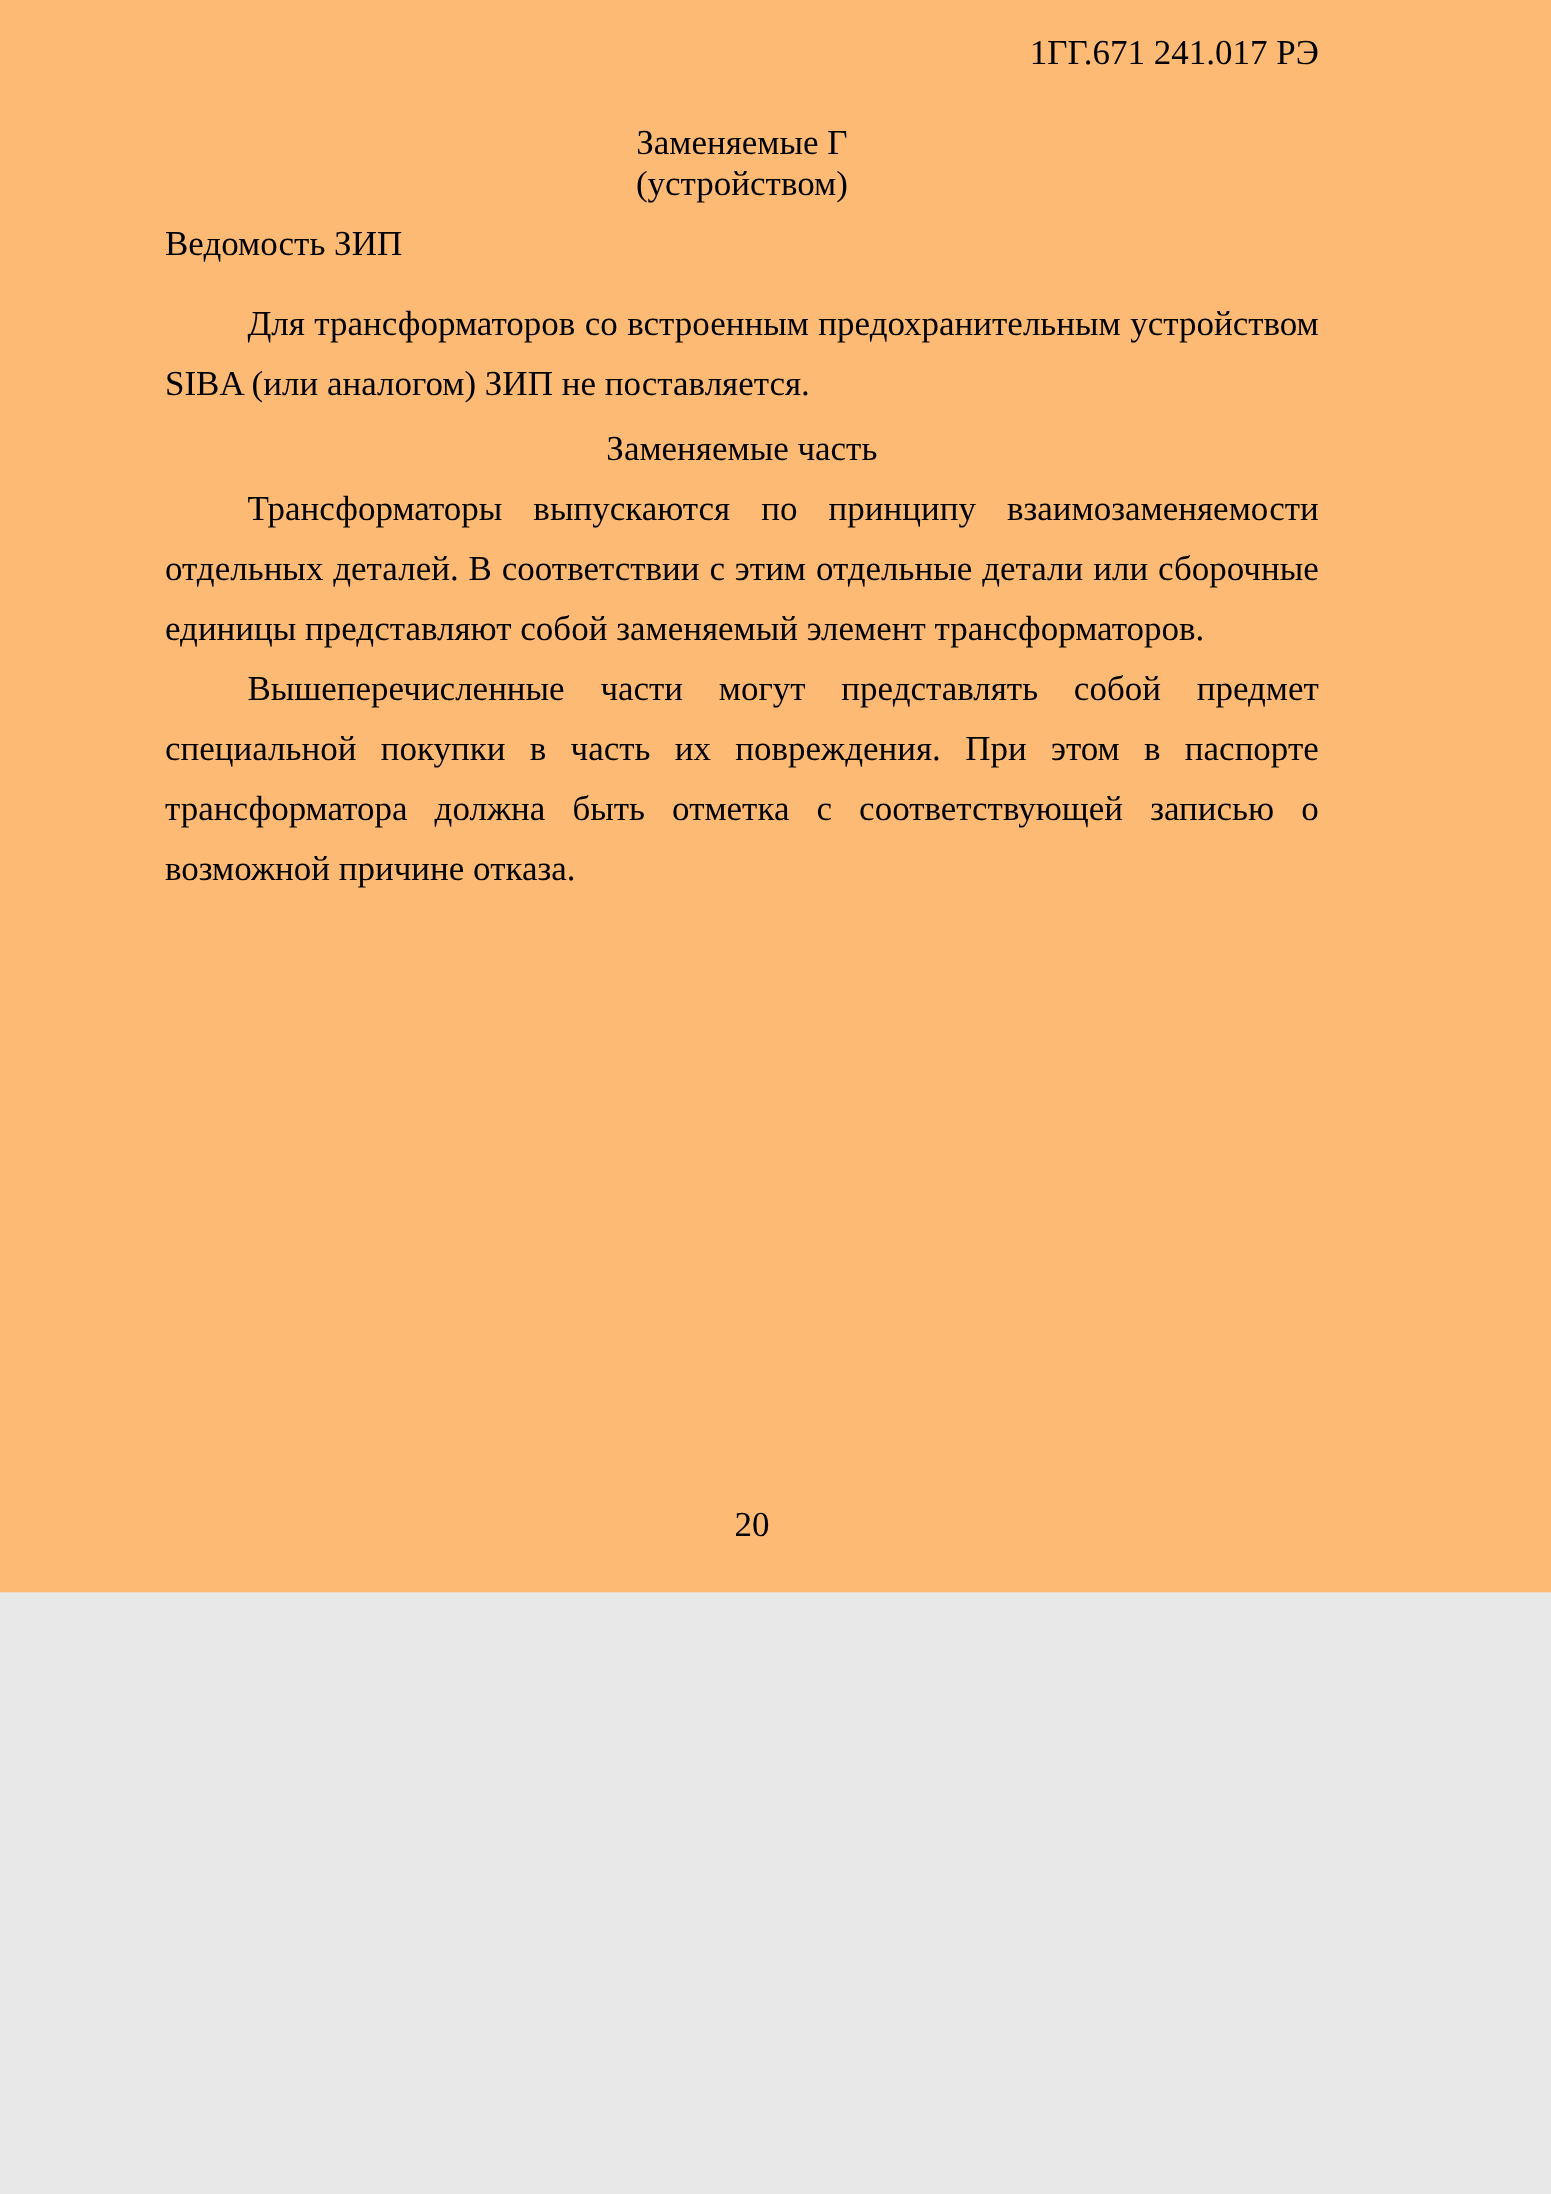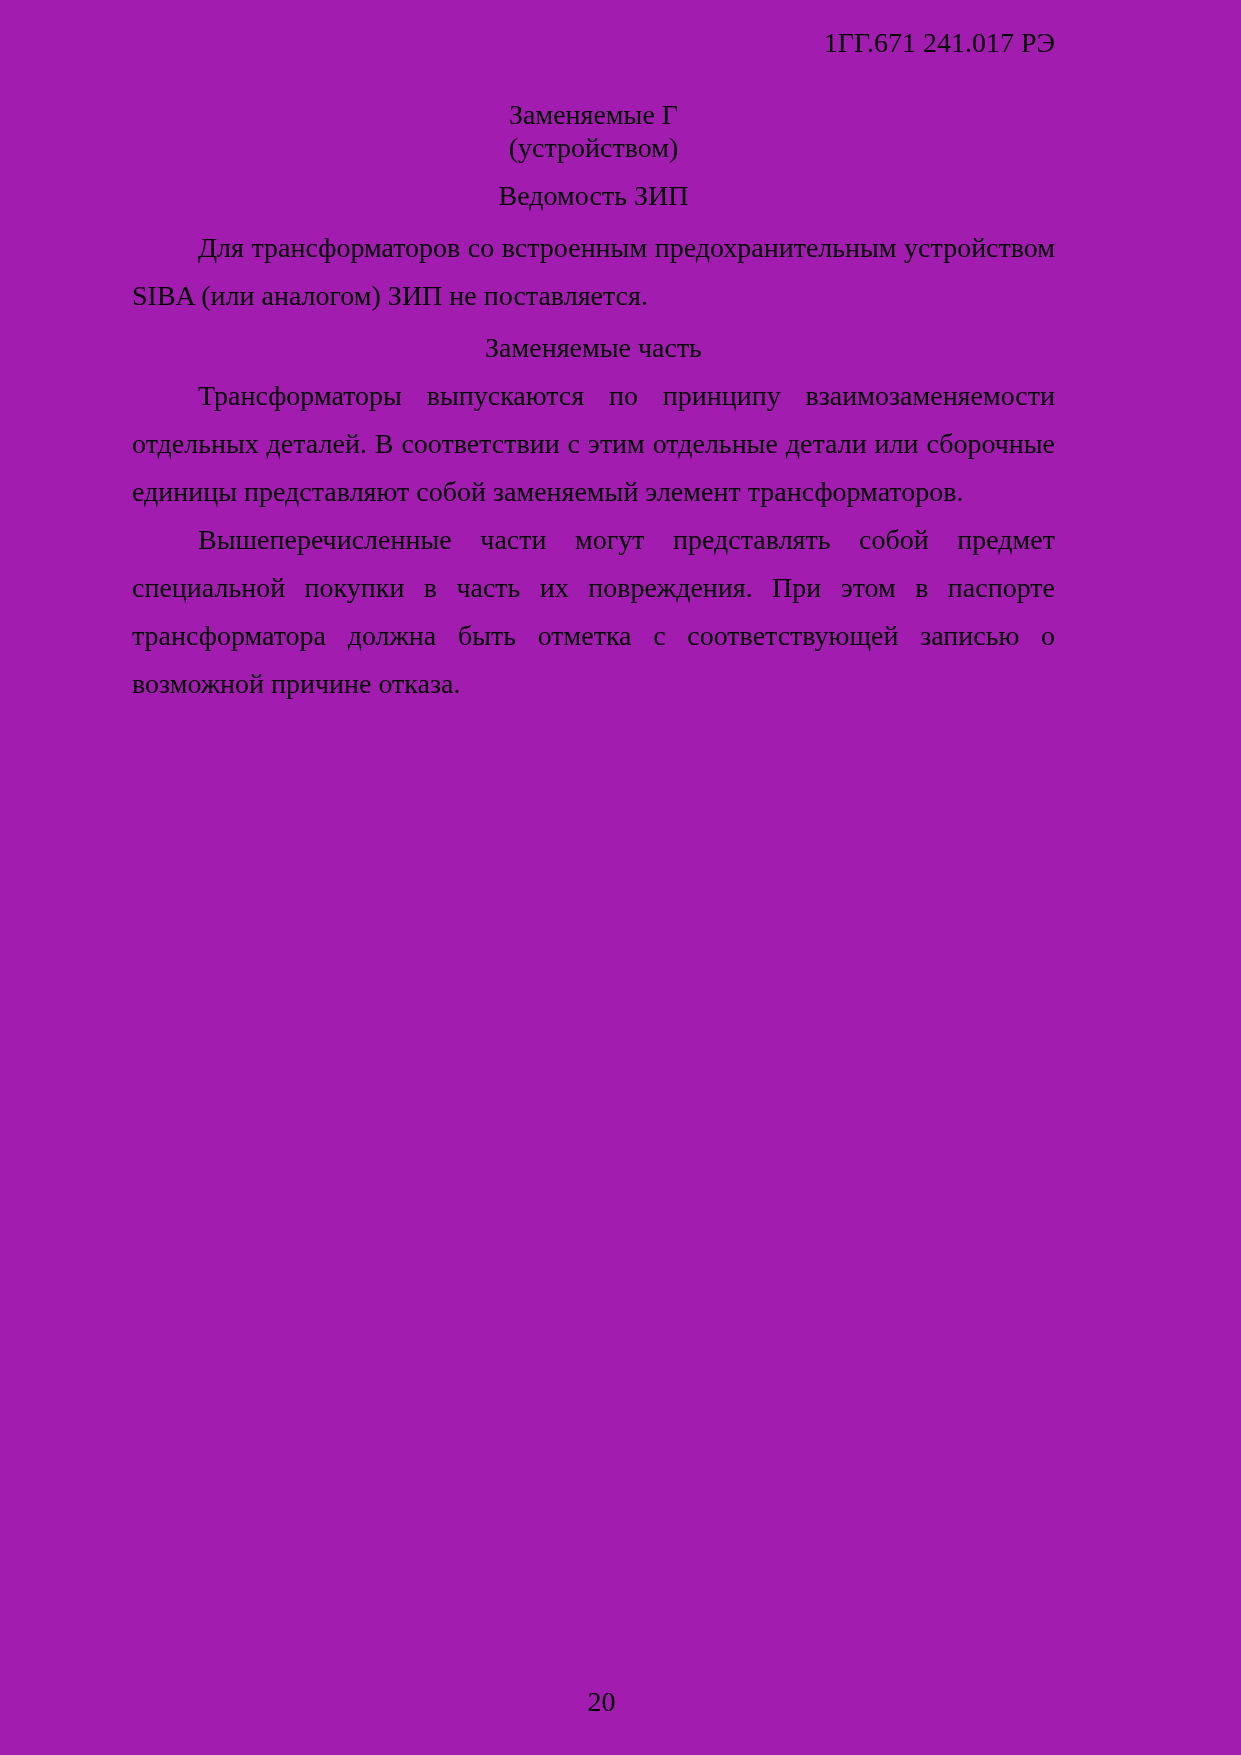--- a/index.html
+++ b/index.html
@@ -3,23 +3,23 @@
 <meta charset="utf-8">
 <style>
   html, body {
     margin: 0;
     padding: 0;
     background: #e8e8e8;
   }
   .page {
     position: relative;
     width: 1241px;
-    height: 1755px;
+    height: 1274px;
     margin: 0 auto;
-    background: #a21caf;
+    background: #fdba74;
     color: #000000;
     font-family: "Liberation Serif", "DejaVu Serif", serif;
     font-size: 28px;
     box-sizing: border-box;
     overflow: hidden;
   }
   .content {
     padding: 26px 186px 0 132px;
   }
   .doc-code {
@@ -29,32 +29,32 @@
   }
   .title-block {
     text-align: center;
     line-height: 1.2;
     margin: 0;
   }
   .title-line {
     display: block;
   }
   .appendix-name {
-    text-align: center;
+    text-align: left;
     line-height: 1.2;
     margin: 14px 0 0 0;
   }
   .body-par {
     text-align: justify;
     text-indent: 66px;
     line-height: 48px;
     margin: 0;
   }
   .first-par {
-    margin-top: 12px;
+    margin-top: 24px;
   }
   .section-heading {
     text-align: center;
     text-indent: 0;
     line-height: 48px;
     margin: 4px 0 0 0;
   }
   .page-number {
     position: absolute;
     bottom: 36px;

